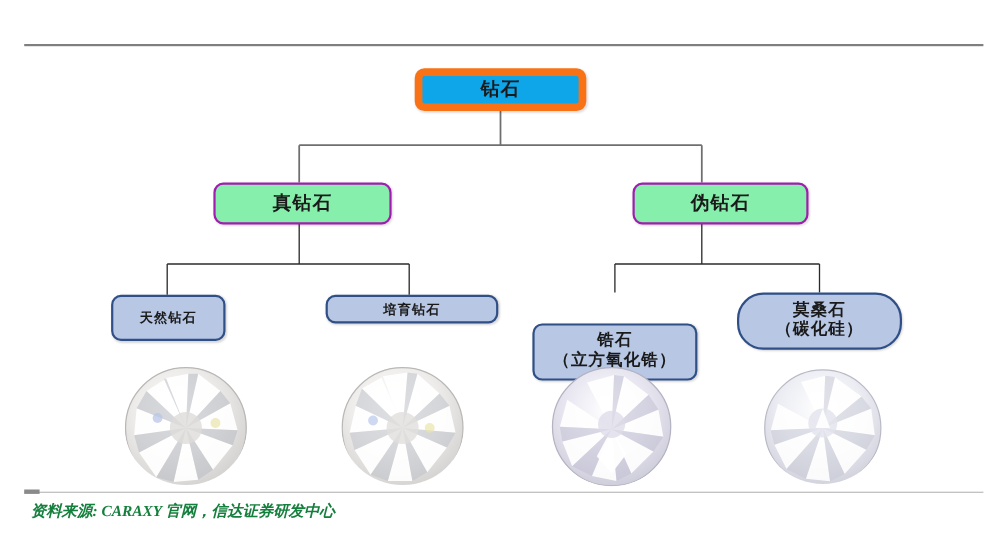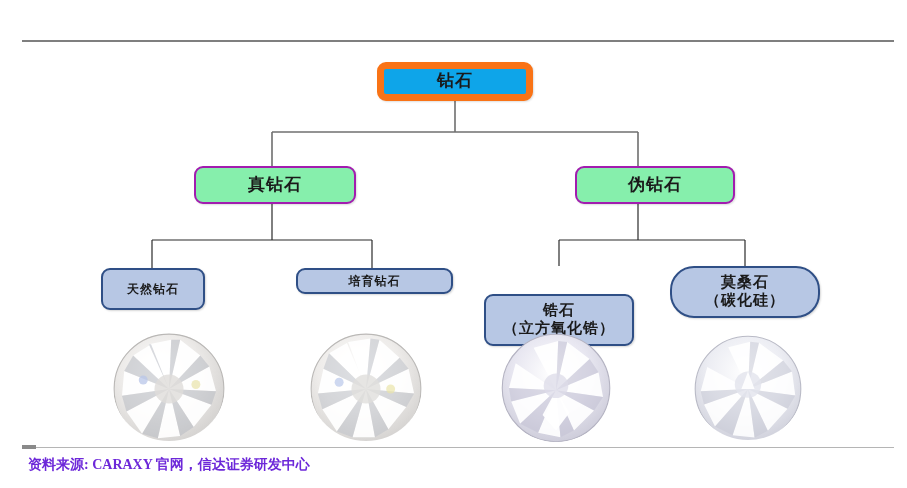--- a/index.html
+++ b/index.html
@@ -54,23 +54,24 @@
     top: -2px;
     width: 14px;
     height: 4px;
     background: #8a8a8a;
   }
   .source {
     position: absolute;
     left: 28px;
     top: 456px;
     font-family: "Liberation Serif", "DejaVu Serif", serif;
+    font-style: italic;
     font-weight: bold;
     font-size: 14px;
-    color: #6d28d9;
+    color: #15803d;
     white-space: nowrap;
   }
 
   
   #diagram {
     position: absolute;
     left: 0;
     top: 48px;
     width: 907px;
     height: 395px;

